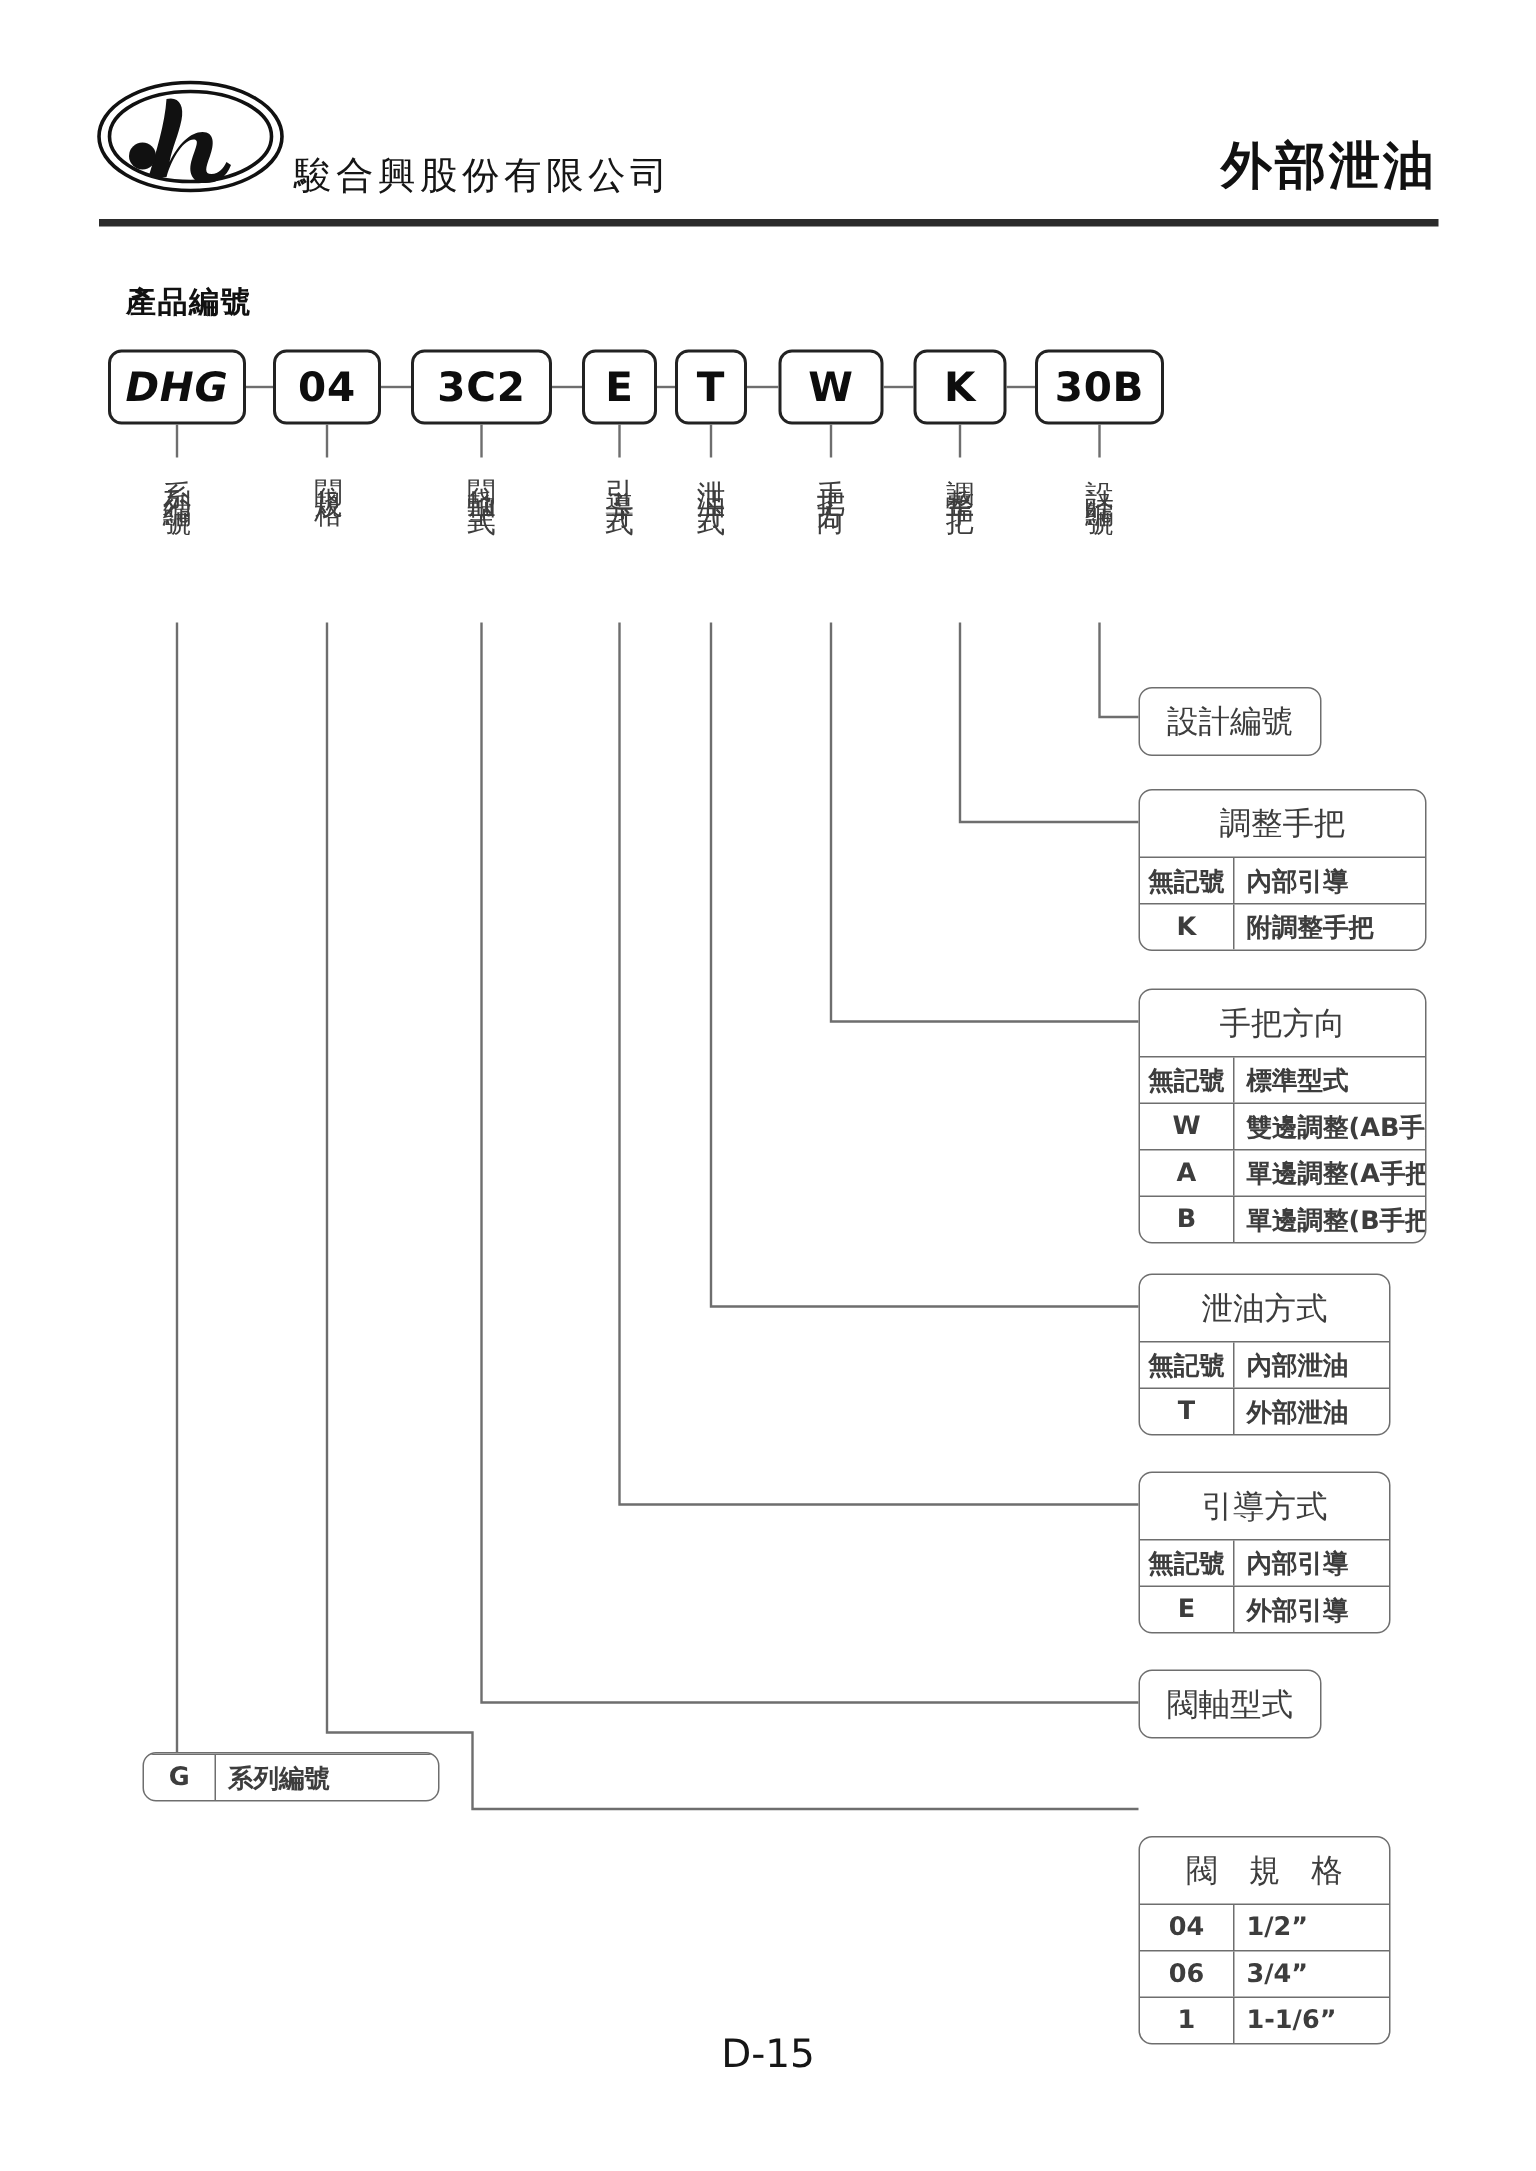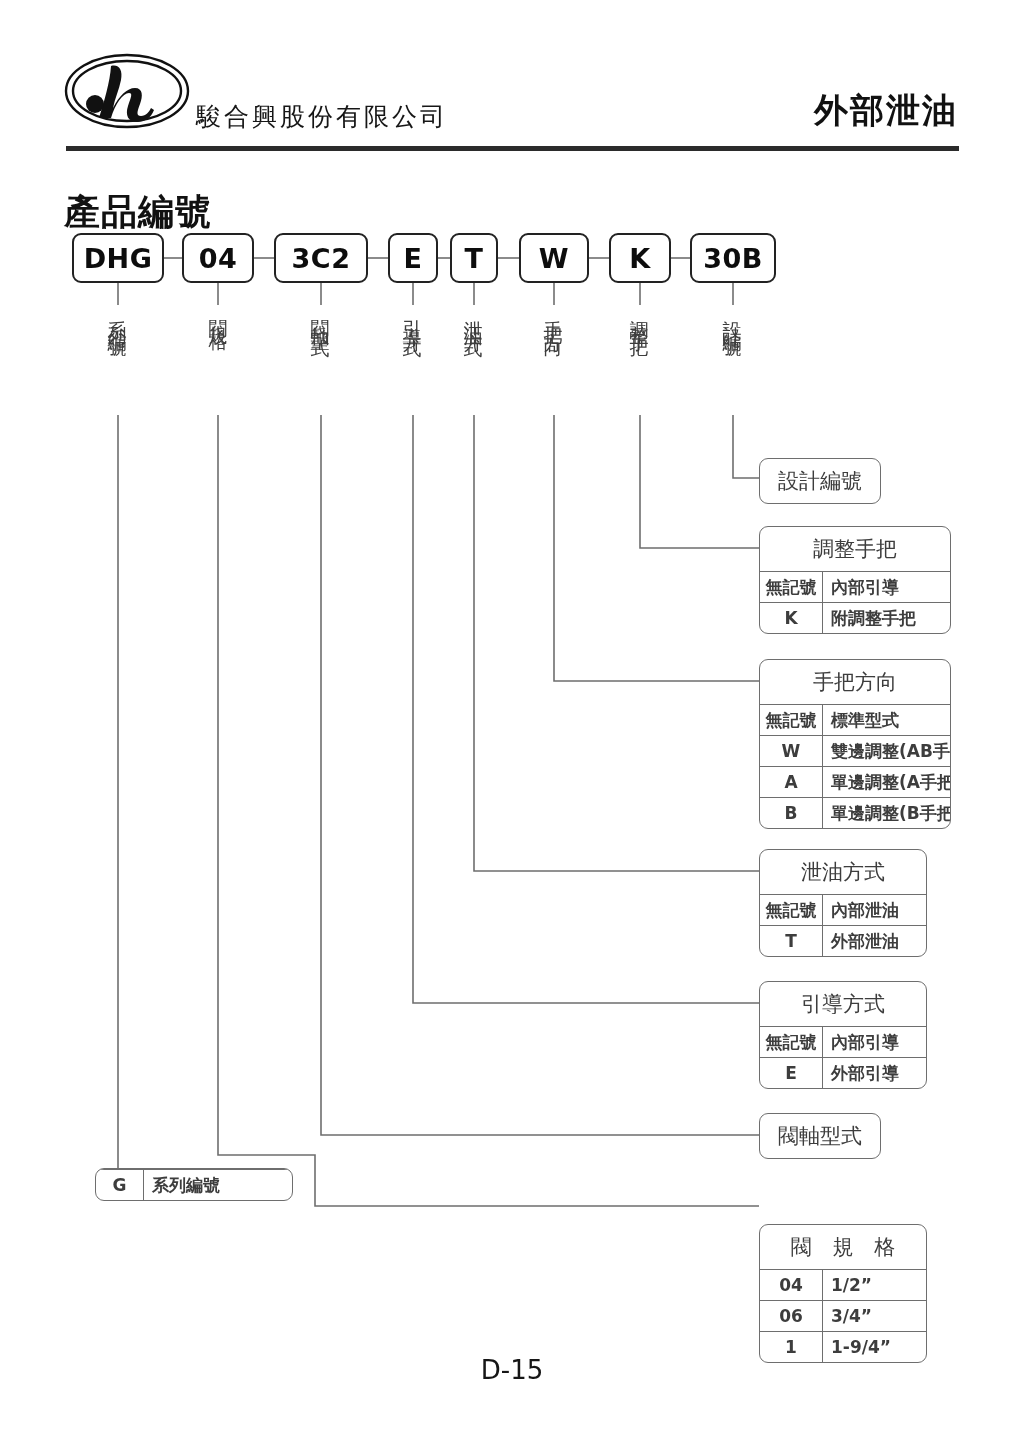--- a/index.html
+++ b/index.html
@@ -48,22 +48,22 @@
   #header-rule {
     position: absolute;
     left: 66px; top: 146px;
     width: 893px; height: 5px;
     background: #2b2b2b;
   }
 
   
   #section-title {
     position: absolute;
-    left: 64px; top: 188px;
-    font-size: 36px;
+    left: 84px; top: 188px;
+    font-size: 20px;
     font-weight: bold;
     letter-spacing: 1px;
     color: #111111;
     white-space: nowrap;
   }
 
   
   .code-box {
     position: absolute;
     top: 233px;
@@ -192,21 +192,21 @@
   <div id="company-name">駿合興股份有限公司</div>
 
   <div id="doc-title">外部泄油</div>
 
   <div id="header-rule"></div>
 </div>
 
 <div id="section-title">產品編號</div>
 
 <div id="code-box-row">
-    <div class="code-box" style="left: 72px; width: 92px;">DHG</div>
+    <div class="code-box" style="left: 72px; width: 92px; font-style: italic;">DHG</div>
     <div class="code-box" style="left: 182px; width: 72px;">04</div>
     <div class="code-box" style="left: 274px; width: 94px;">3C2</div>
     <div class="code-box" style="left: 388px; width: 50px;">E</div>
     <div class="code-box" style="left: 450px; width: 48px;">T</div>
     <div class="code-box" style="left: 519px; width: 70px;">W</div>
     <div class="code-box" style="left: 609px; width: 62px;">K</div>
     <div class="code-box" style="left: 690px; width: 86px;">30B</div>
   </div>
 
 <div id="vlabel-row">
@@ -334,21 +334,21 @@
       <div class="spec-row">
         <div class="c-code">04</div>
         <div class="c-desc">1/2”</div>
       </div>
       <div class="spec-row">
         <div class="c-code">06</div>
         <div class="c-desc">3/4”</div>
       </div>
       <div class="spec-row">
         <div class="c-code">1</div>
-        <div class="c-desc">1-9/4”</div>
+        <div class="c-desc">1-1/6”</div>
       </div>
     </div>
 </div>
 
 <div class="spec-panel" id="panel-series" style="left:95px; top:1168px; width:198px;">
   <div class="panel-rows">
       <div class="spec-row">
         <div class="c-code">G</div>
         <div class="c-desc">系列編號</div>
       </div>

